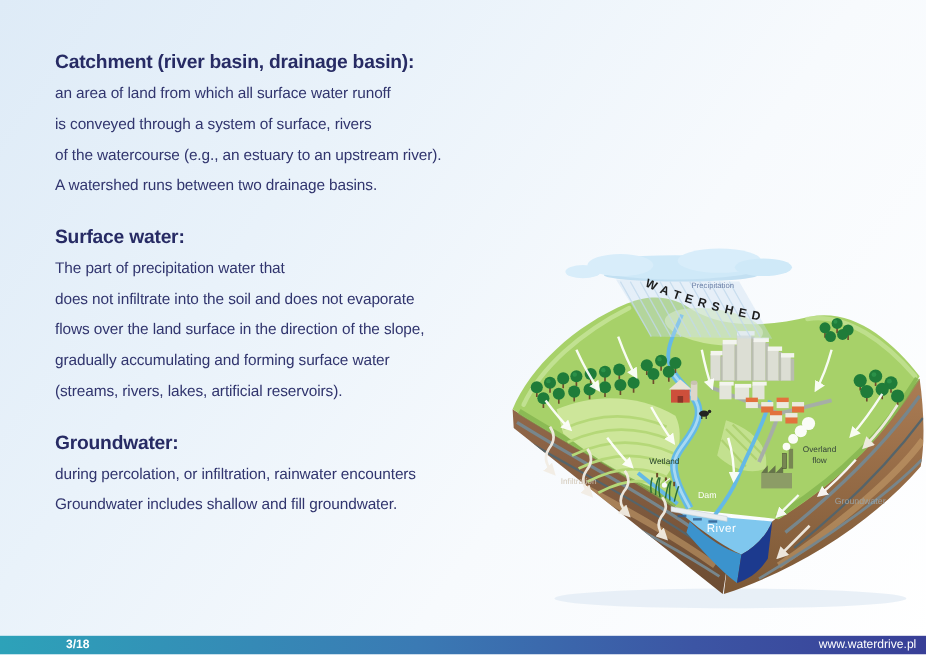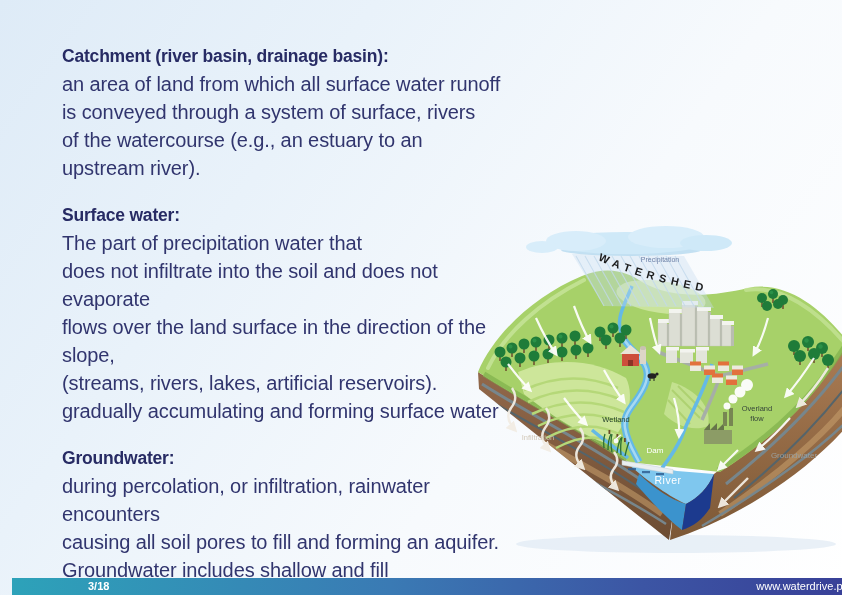--- a/index.html
+++ b/index.html
@@ -1,63 +1,63 @@
 <!DOCTYPE html>
 <html><head>
 <meta charset="utf-8">
 <style>
   html,body{margin:0;padding:0;}
   body{
     width:842px;height:595px;overflow:hidden;
     font-family:"Liberation Sans",sans-serif;
     background:linear-gradient(125deg,#deebf7 0%,#e9f2fa 30%,#f7fafd 62%,#ffffff 100%);
   }
-  .slide{position:relative;width:818px;height:595px;margin-left:12px;}
+  .slide{position:relative;width:818px;height:595px;}
   .text-col{position:absolute;left:50px;top:42px;width:440px;color:#31356e;}
   .section{margin-bottom:19px;}
   .section h2{
     margin:0;font-size:17.5px;line-height:28px;font-weight:bold;
     color:#272b64;letter-spacing:-0.2px;
   }
-  .section p{margin:0;font-size:20px;line-height:28px;letter-spacing:-0.1px;}
+  .section p{margin:0;font-size:14px;line-height:28px;letter-spacing:-0.1px;}
   .illustration{position:absolute;left:464px;top:222px;width:378px;height:334px;}
   .illustration svg{display:block;width:378px;height:334px;}
   .footer{
     position:absolute;left:0;bottom:0;width:842px;height:17px;
     background:linear-gradient(90deg,#2da2b9 0%,#3a7ab4 45%,#3c55a4 75%,#383f97 100%);
     color:#ffffff;font-size:11px;
   }
-  .footer .page-num{position:absolute;left:76px;top:2px;font-weight:bold;}
+  .footer .page-num{position:absolute;left:60px;top:2px;font-weight:bold;}
   .footer .site{position:absolute;right:9px;top:2px;}
   svg text{font-family:"Liberation Sans",sans-serif;}
 </style>
 </head>
 <body>
 
 <div class="slide">
 
   <div class="text-col">
     <div class="section">
       <h2>Catchment (river basin, drainage basin):</h2>
       <p>an area of land from which all surface water runoff</p>
       <p>is conveyed through a system of surface, rivers</p>
       <p>of the watercourse (e.g., an estuary to an upstream river).</p>
+      <p>A watershed runs between two drainage basins.</p>
     </div>
     <div class="section">
       <h2>Surface water:</h2>
       <p>The part of precipitation water that</p>
       <p>does not infiltrate into the soil and does not evaporate</p>
       <p>flows over the land surface in the direction of the slope,</p>
+      <p>gradually accumulating and forming surface water</p>
       <p>(streams, rivers, lakes, artificial reservoirs).</p>
-      <p>gradually accumulating and forming surface water</p>
     </div>
     <div class="section">
       <h2>Groundwater:</h2>
       <p>during percolation, or infiltration, rainwater encounters</p>
-      <p>causing all soil pores to fill and forming an aquifer.</p>
       <p>Groundwater includes shallow and fill groundwater.</p>
     </div>
   </div>
 
   <div class="illustration">
     <svg viewBox="0 0 378 334">
       <defs>
         <linearGradient id="soilL" x1="0" y1="0" x2="0" y2="1">
           <stop offset="0" stop-color="#92684a"></stop>
             <stop offset="1" stop-color="#6c4c32"></stop>

